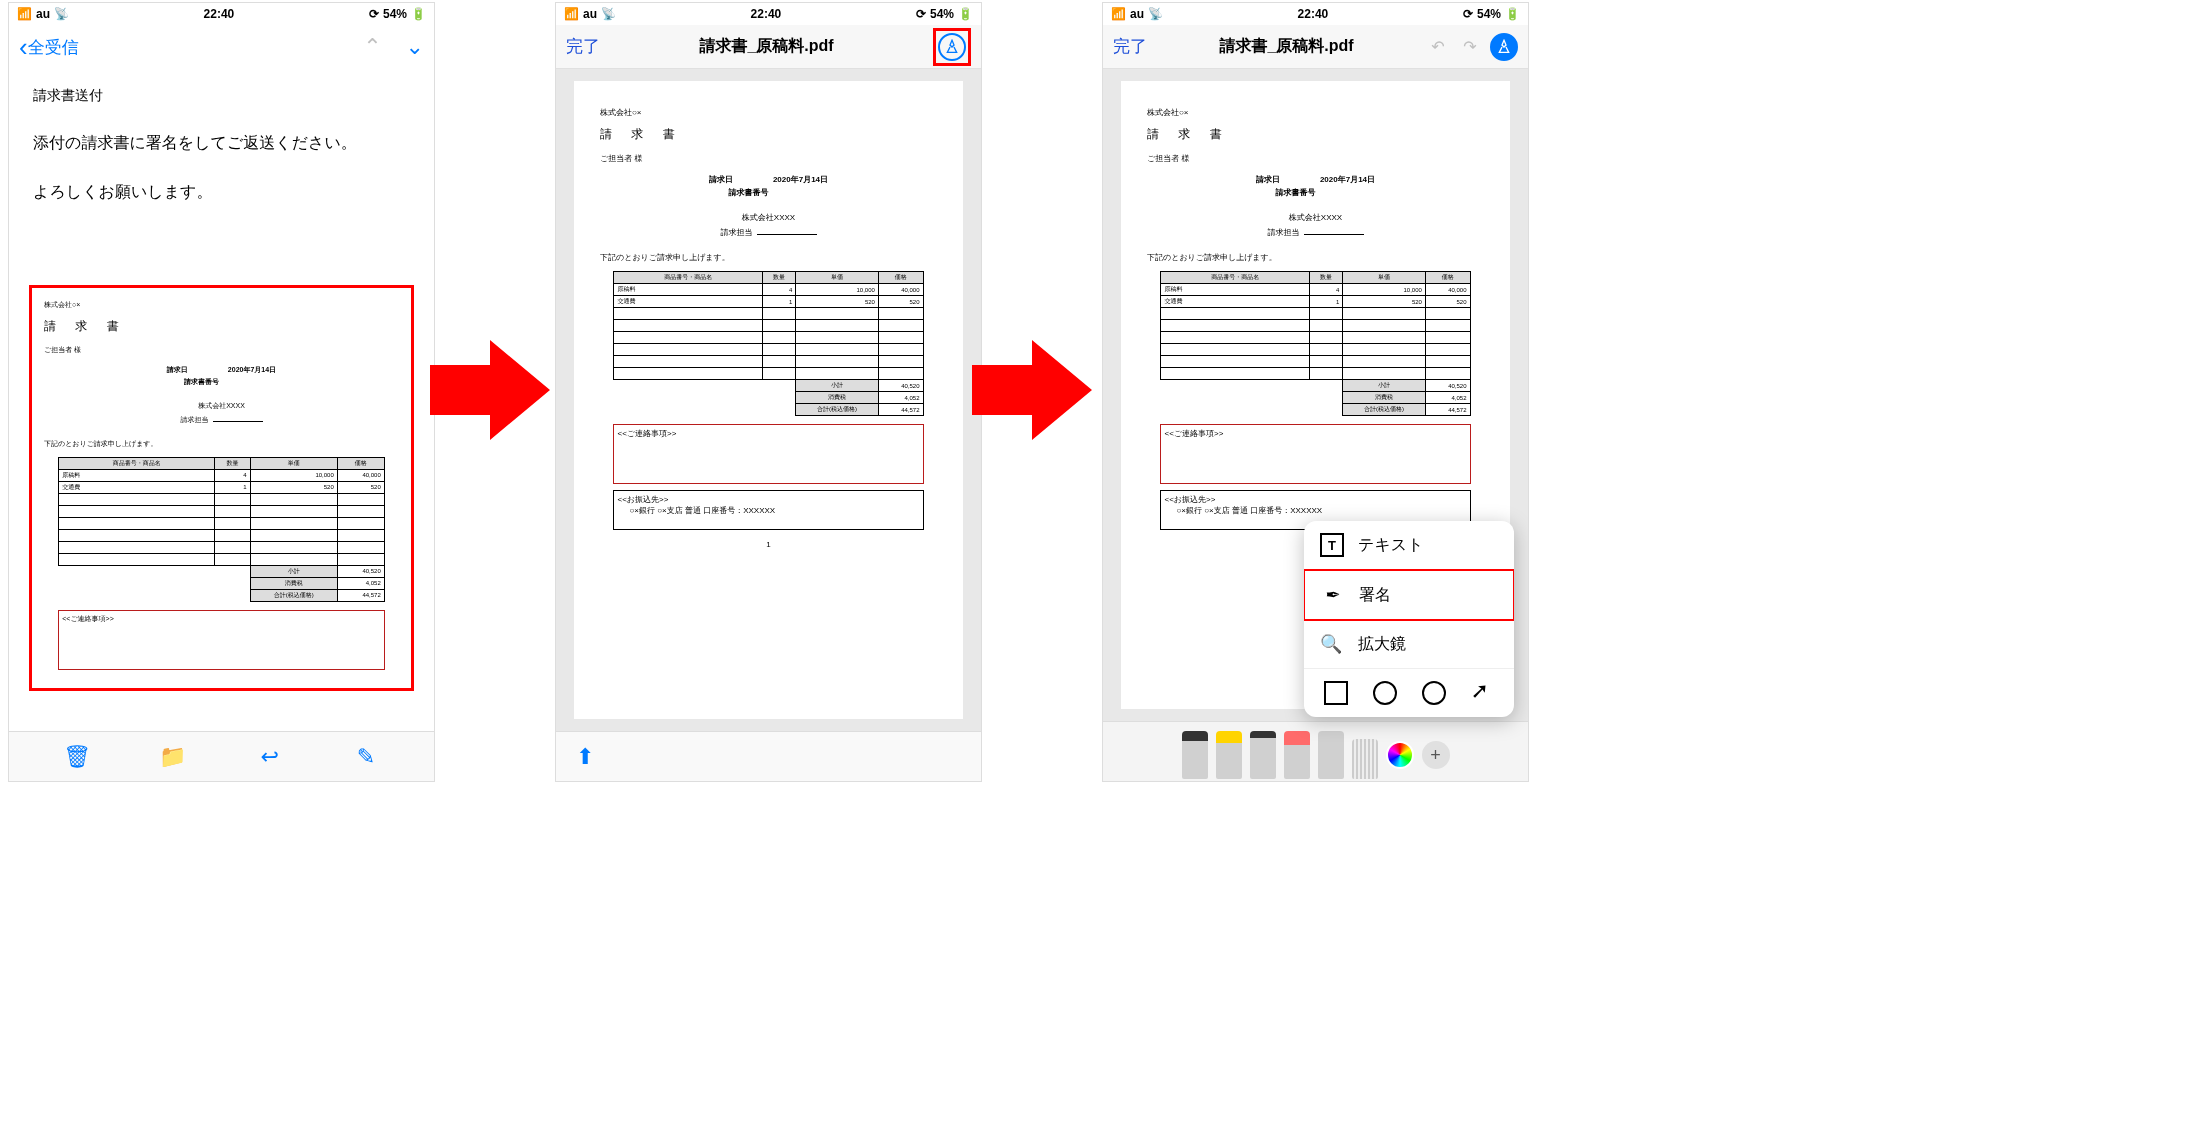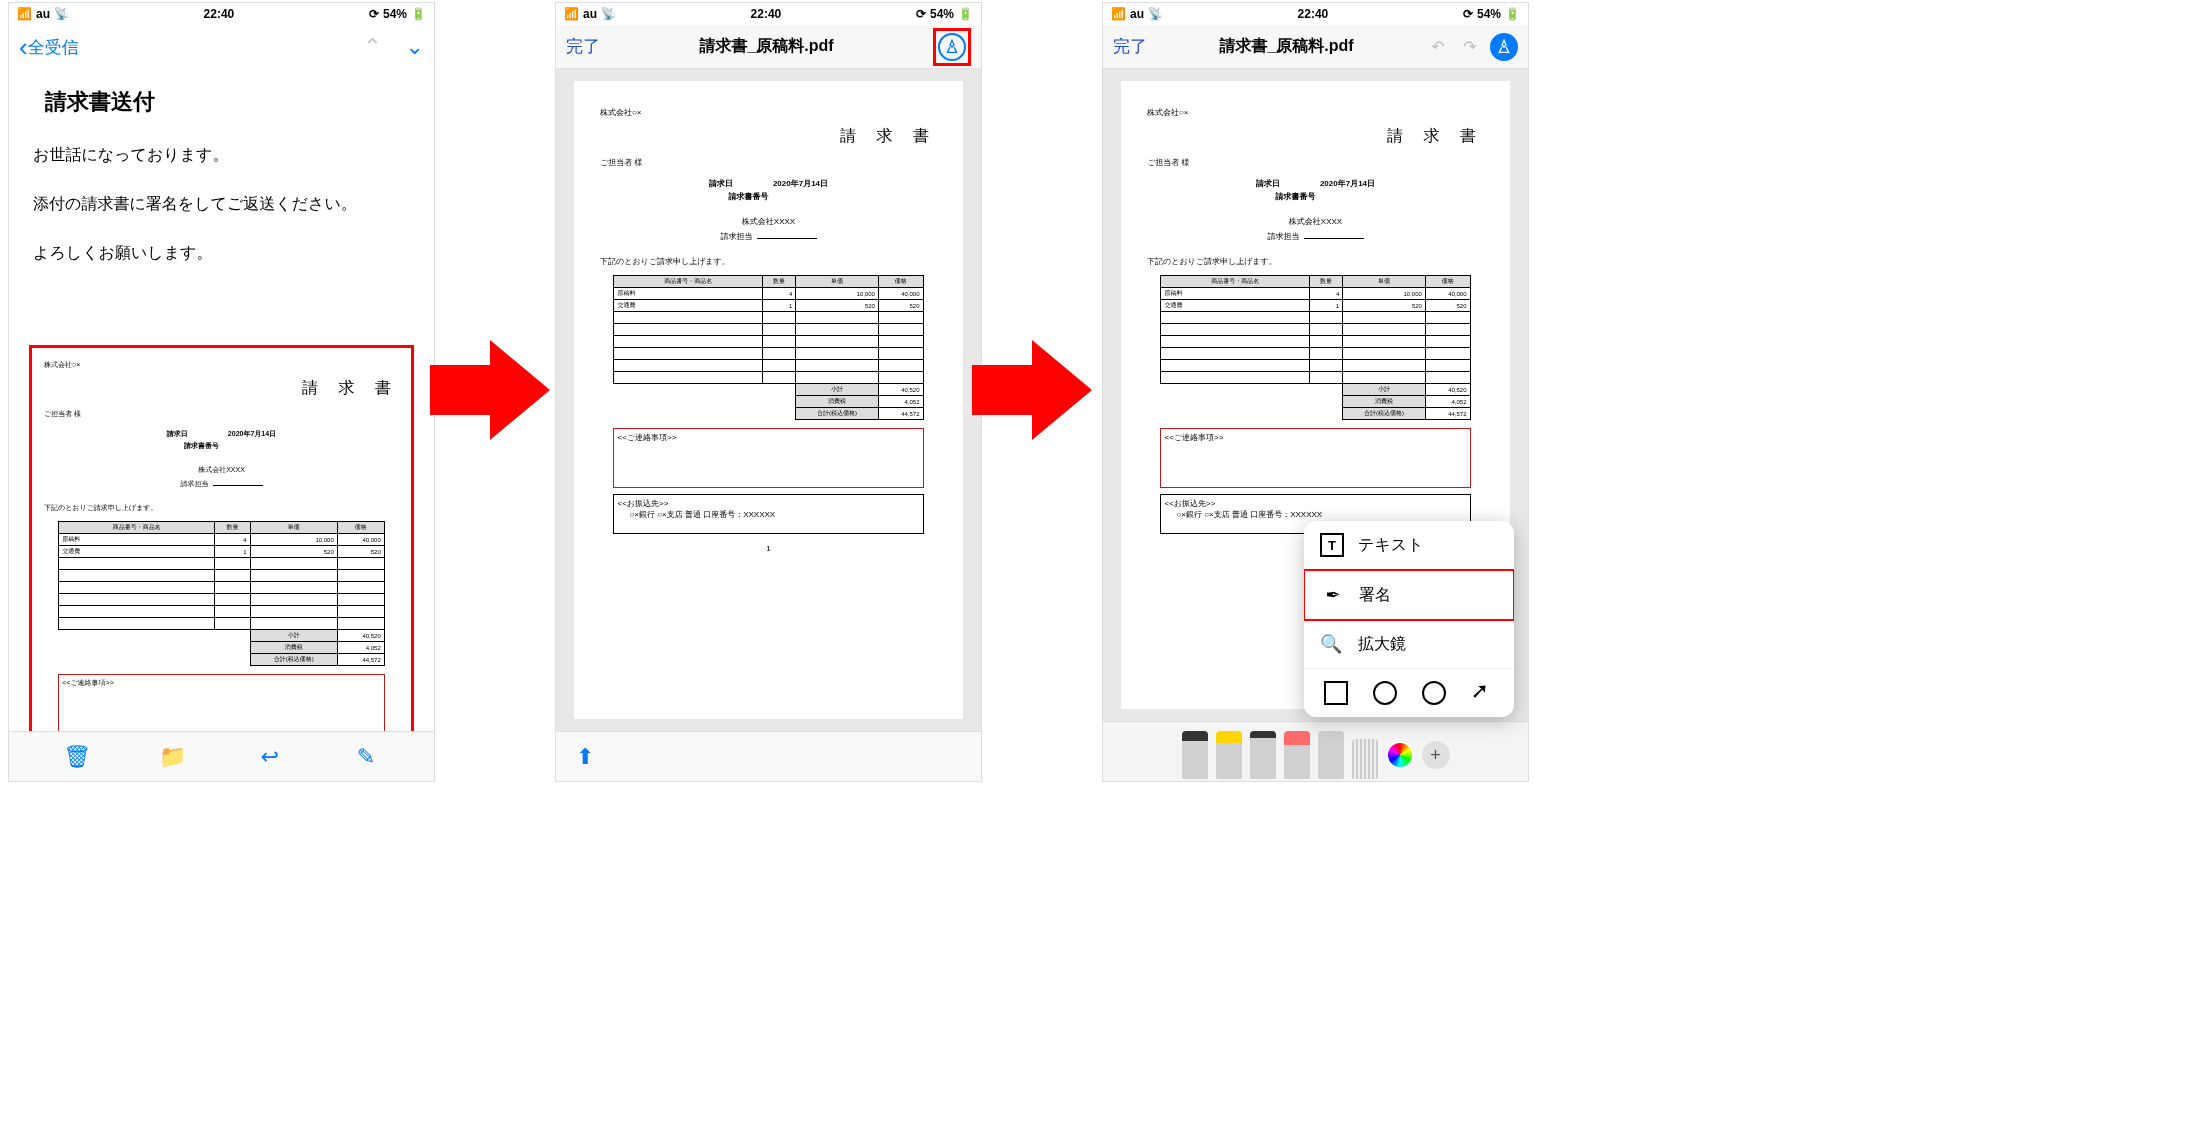--- a/index.html
+++ b/index.html
@@ -20,28 +20,28 @@
 .nav-arrows .disabled { color: #c0c0c0; }
 .done-btn { color: #1d4ed8; font-size: 17px; }
 .nav-title { font-size: 16px; font-weight: 600; }
 .markup-icon { width: 28px; height: 28px; border: 2px solid #007aff; border-radius: 50%; display: flex; align-items: center; justify-content: center; color: #007aff; }
 .markup-icon.filled { background: #007aff; color: #fff; }
 .markup-highlight { border: 3px solid #ff0000; padding: 2px; }
 .undo-redo { display: flex; gap: 8px; align-items: center; }
 .undo-redo .ico { width: 24px; height: 24px; display: flex; align-items: center; justify-content: center; color: #c0c0c0; font-size: 16px; }
 
 .mail-body { padding: 18px 24px; }
-.mail-subject { font-size: 22px; font-weight: 700; margin-bottom: 24px; margin-left: 12px; }
+.mail-subject { font-size: 14px; font-weight: 400; margin-bottom: 24px; }
 .mail-text { font-size: 16px; line-height: 1.8; margin-bottom: 20px; }
 
 .attachment { border: 3px solid #ff0000; margin: 40px 20px 10px 20px; background: #fff; padding: 12px; font-size: 7px; position: relative; }
 
 .invoice { background: #fff; font-size: 7px; color: #000; }
 .invoice .company { margin-bottom: 8px; }
-.invoice .title { text-align: right; font-size: 16px; letter-spacing: 8px; margin-bottom: 10px; font-weight: 500; }
+.invoice .title { text-align: left; font-size: 12px; letter-spacing: 8px; margin-bottom: 10px; font-weight: 500; }
 .invoice .recip { margin-bottom: 10px; }
 .invoice .meta-row { display: flex; justify-content: center; gap: 40px; margin-bottom: 2px; font-weight: bold; }
 .invoice .client { text-align: center; margin: 14px 0 4px; }
 .invoice .client2 { text-align: center; margin-bottom: 14px; }
 .invoice .intro { margin-bottom: 8px; }
 .invoice table { width: 92%; margin: 0 auto 8px; border-collapse: collapse; font-size: 6px; }
 .invoice table th, .invoice table td { border: 1px solid #000; padding: 1px 3px; height: 12px; }
 .invoice table th { background: #ddd; font-weight: normal; text-align: center; }
 .invoice table td { text-align: right; }
 .invoice table td:first-child { text-align: left; }
@@ -110,21 +110,20 @@
         <span style="font-size:26px">‹</span>
         <span>全受信</span>
       </div>
     <div class="nav-arrows">
       <span class="disabled">⌃</span>
       <span>⌄</span>
     </div>
   </div>
   <div class="mail-body">
     <div class="mail-subject">請求書送付</div>
-    <div class="mail-text">お世話になっております。</div>
     <div class="mail-text">添付の請求書に署名をしてご返送ください。</div>
     <div class="mail-text">よろしくお願いします。</div>
   </div>
   <div class="attachment">
     <div class="invoice">
       <div class="company">株式会社○×</div>
       <div class="title">請 求 書</div>
       <div class="recip">ご担当者 様</div>
       <div class="meta-row">
           <span>請求日</span>

